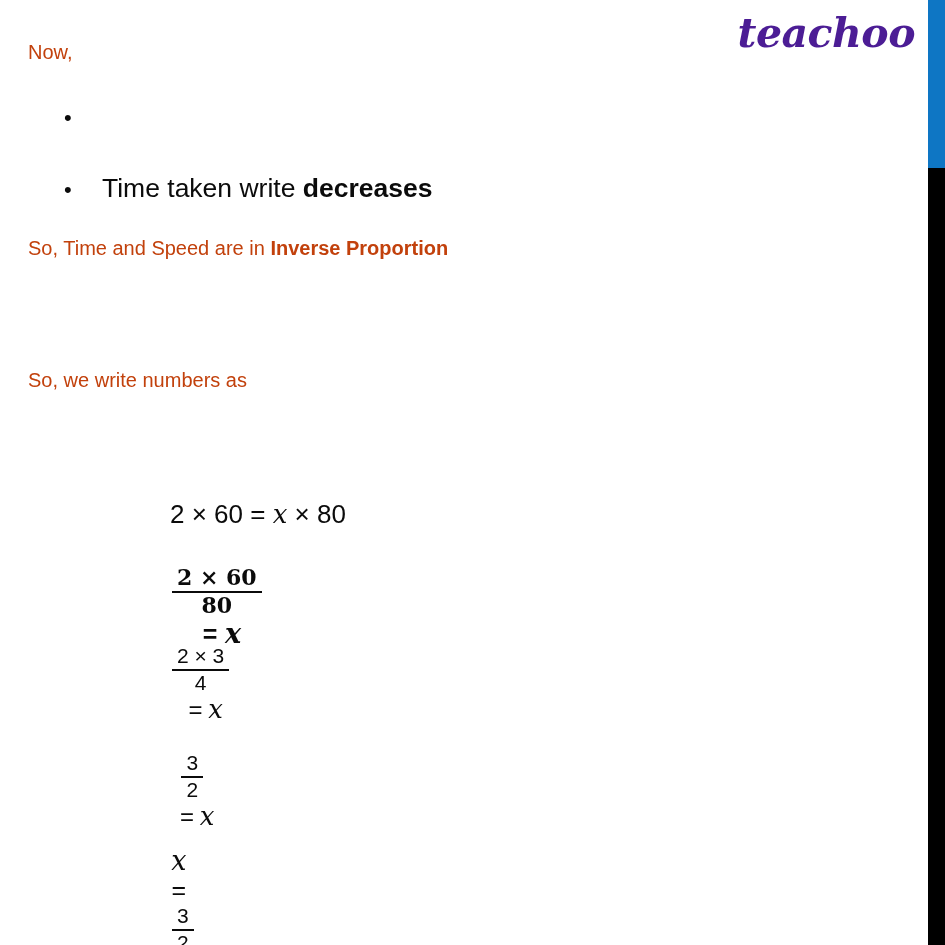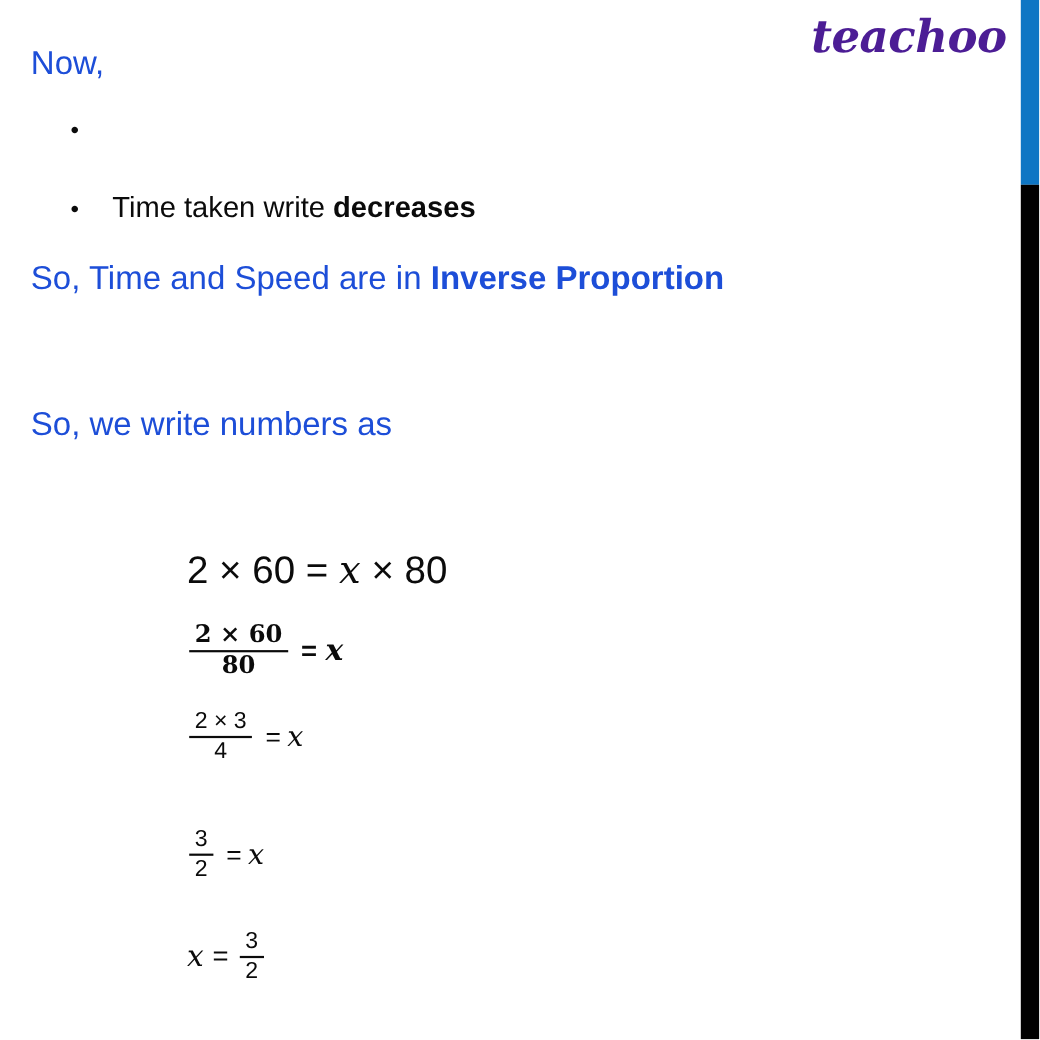--- a/index.html
+++ b/index.html
@@ -46,24 +46,24 @@
     letter-spacing: -0.5px;
     color: #4c1d95;
     line-height: 1;
     white-space: nowrap;
   }
 
   
   .line {
     position: absolute;
     left: 28px;
-    font-size: 30px;
+    font-size: 20px;
     line-height: 1.15;
     white-space: nowrap;
-    color: #1d4ed8;
+    color: #c2410c;
   }
 
   .now      { top: 41px; }
   .conclude { top: 237px; }
   .writeas  { top: 369px; }
 
   
   .bullet-row {
     position: absolute;
     left: 64px;
@@ -107,21 +107,21 @@
   .eq-main .op {
     font-style: normal;
     font-weight: bold;
     font-family: "Liberation Sans", sans-serif;
     font-size: 0.95em;
   }
 
   .eq-num {
     left: 170px;
     top: 499px;
-    font-size: 35px;
+    font-size: 26px;
     font-family: "Liberation Sans", sans-serif;
   }
   .eq-num .ital {
     font-family: "DejaVu Serif", serif;
     font-style: italic;
   }
 
   
   .frac {
     display: inline-flex;
@@ -138,20 +138,21 @@
     width: 100%;
     border-bottom: 2px solid #0b0b0b;
   }
   .frac .bot {
     padding: 1px 5px 0 5px;
   }
 
   .eq-frac-row {
     display: flex;
     align-items: center;
+    flex-direction: column;
   }
   .eq-frac-row .rhs {
     margin-left: 10px;
   }
 
   .eq-f1 {
     left: 170px;
     top: 566px;
     font-family: "DejaVu Serif", serif;
     font-weight: bold;

